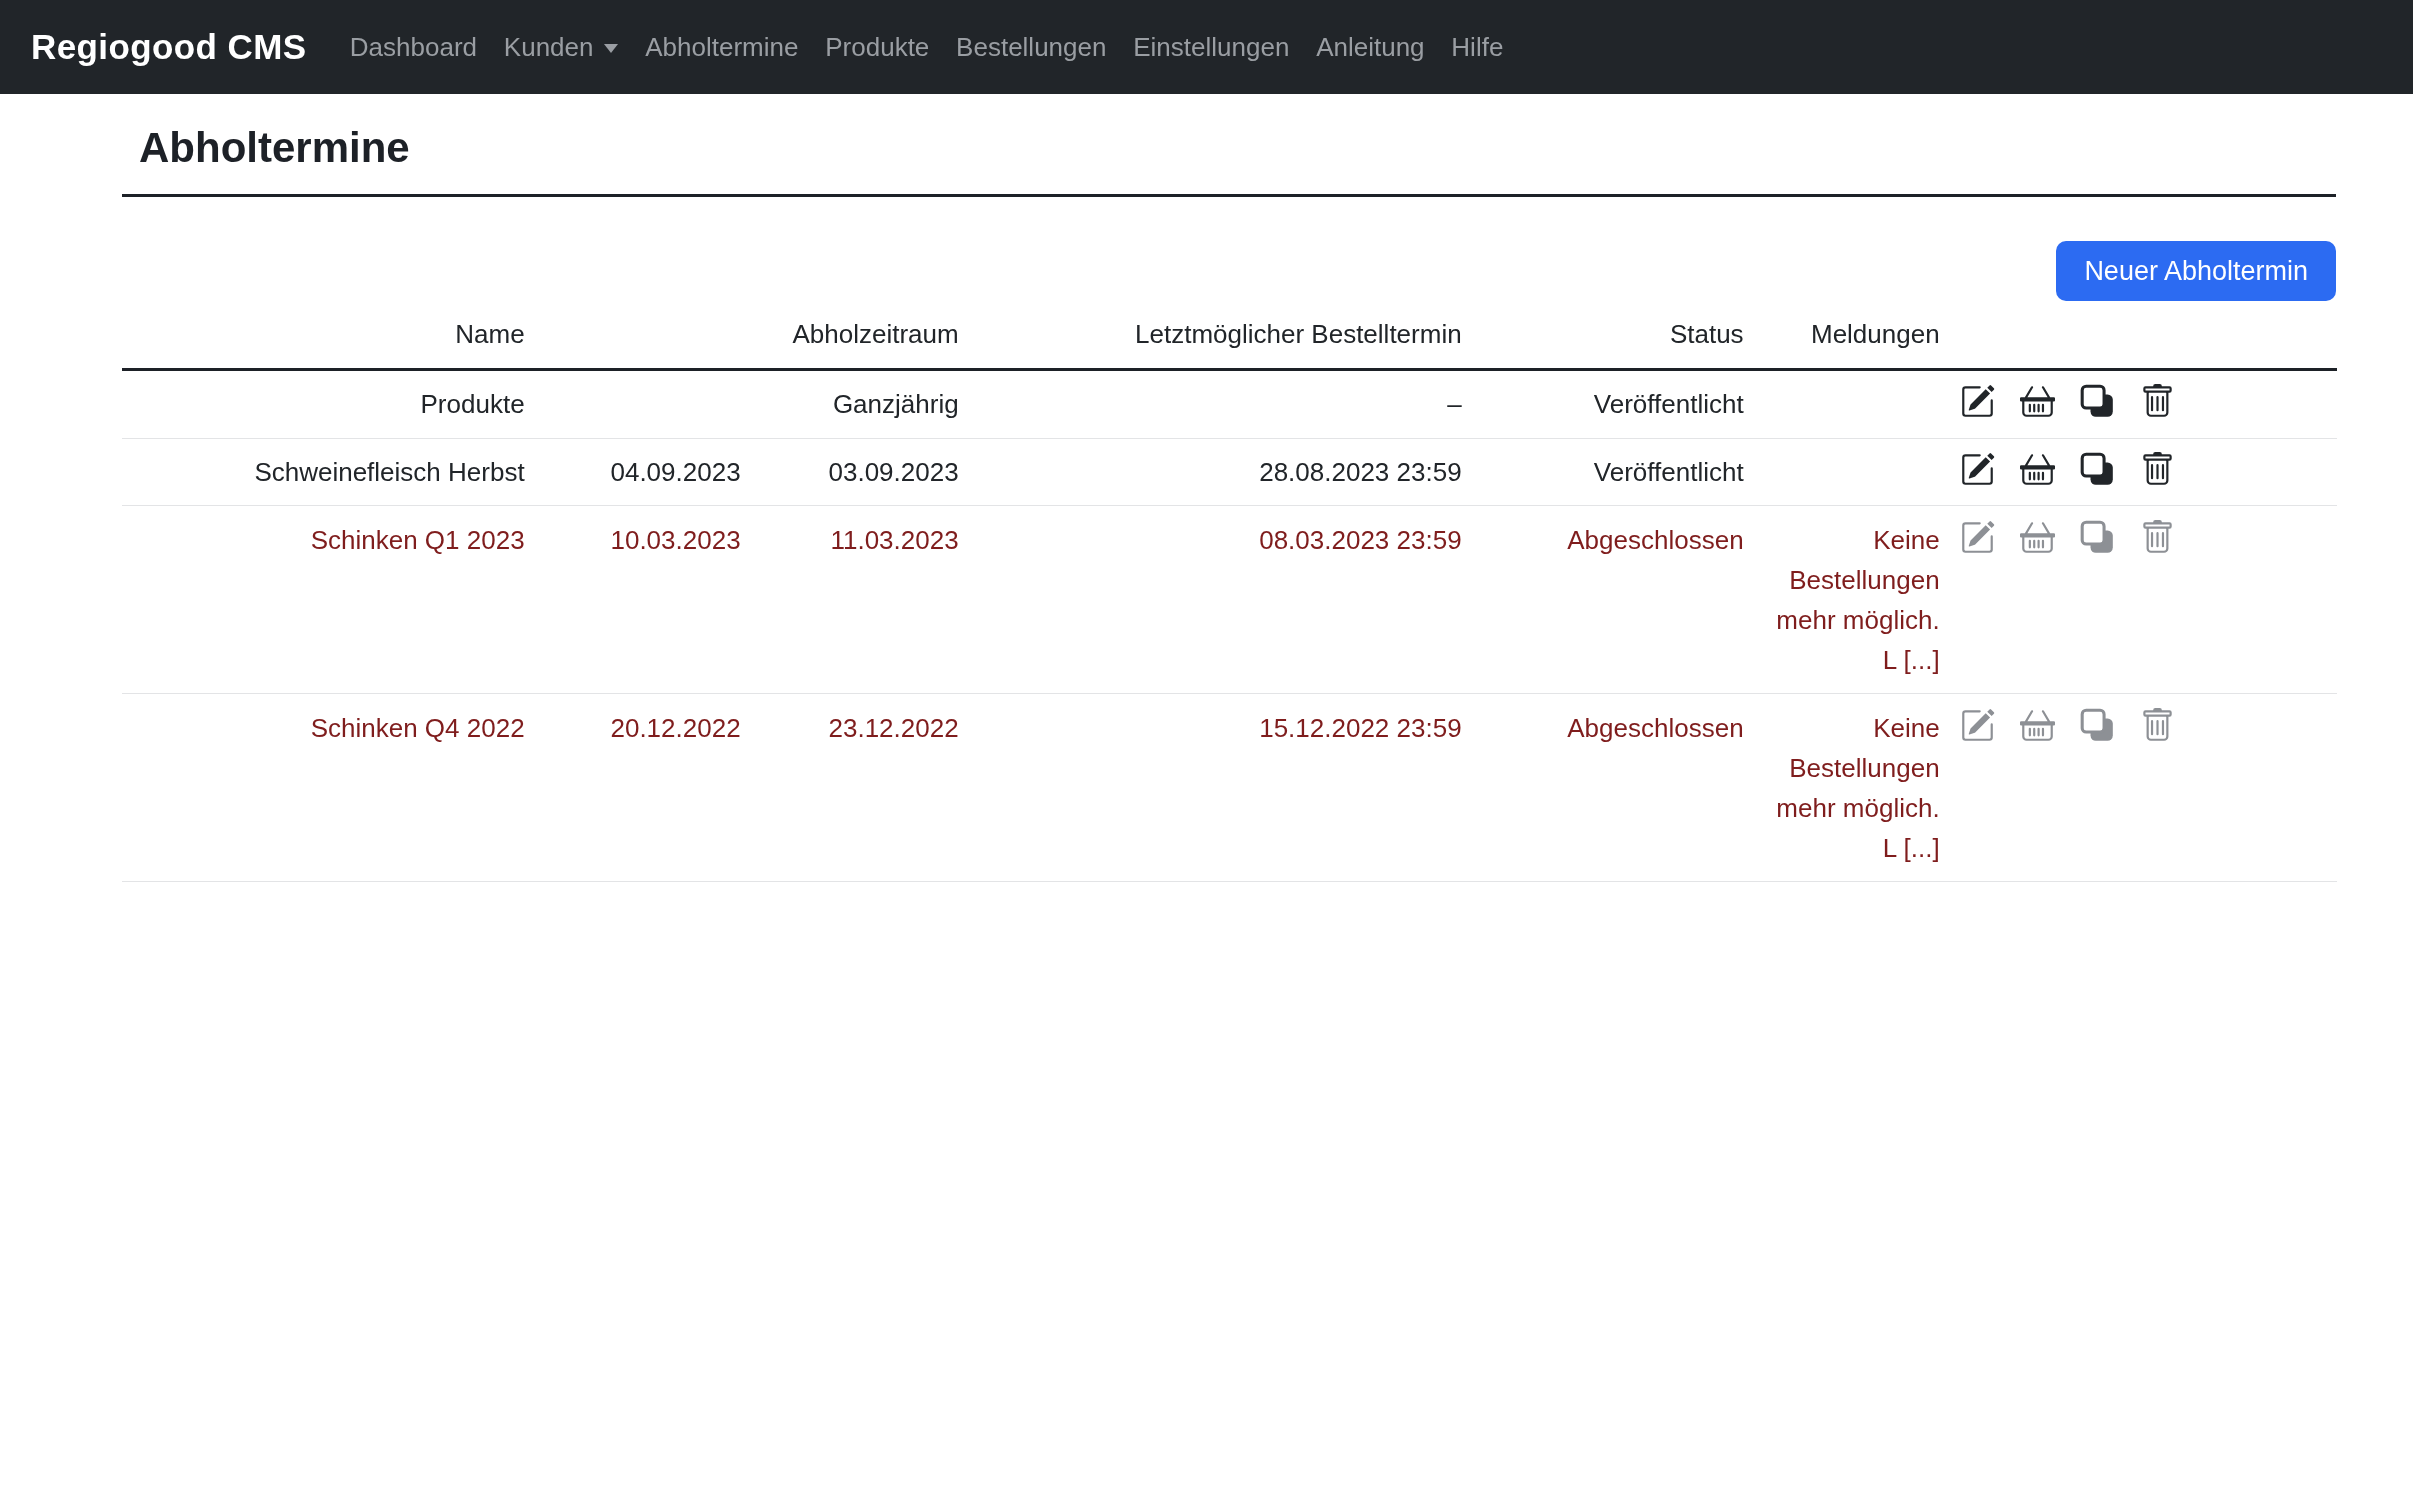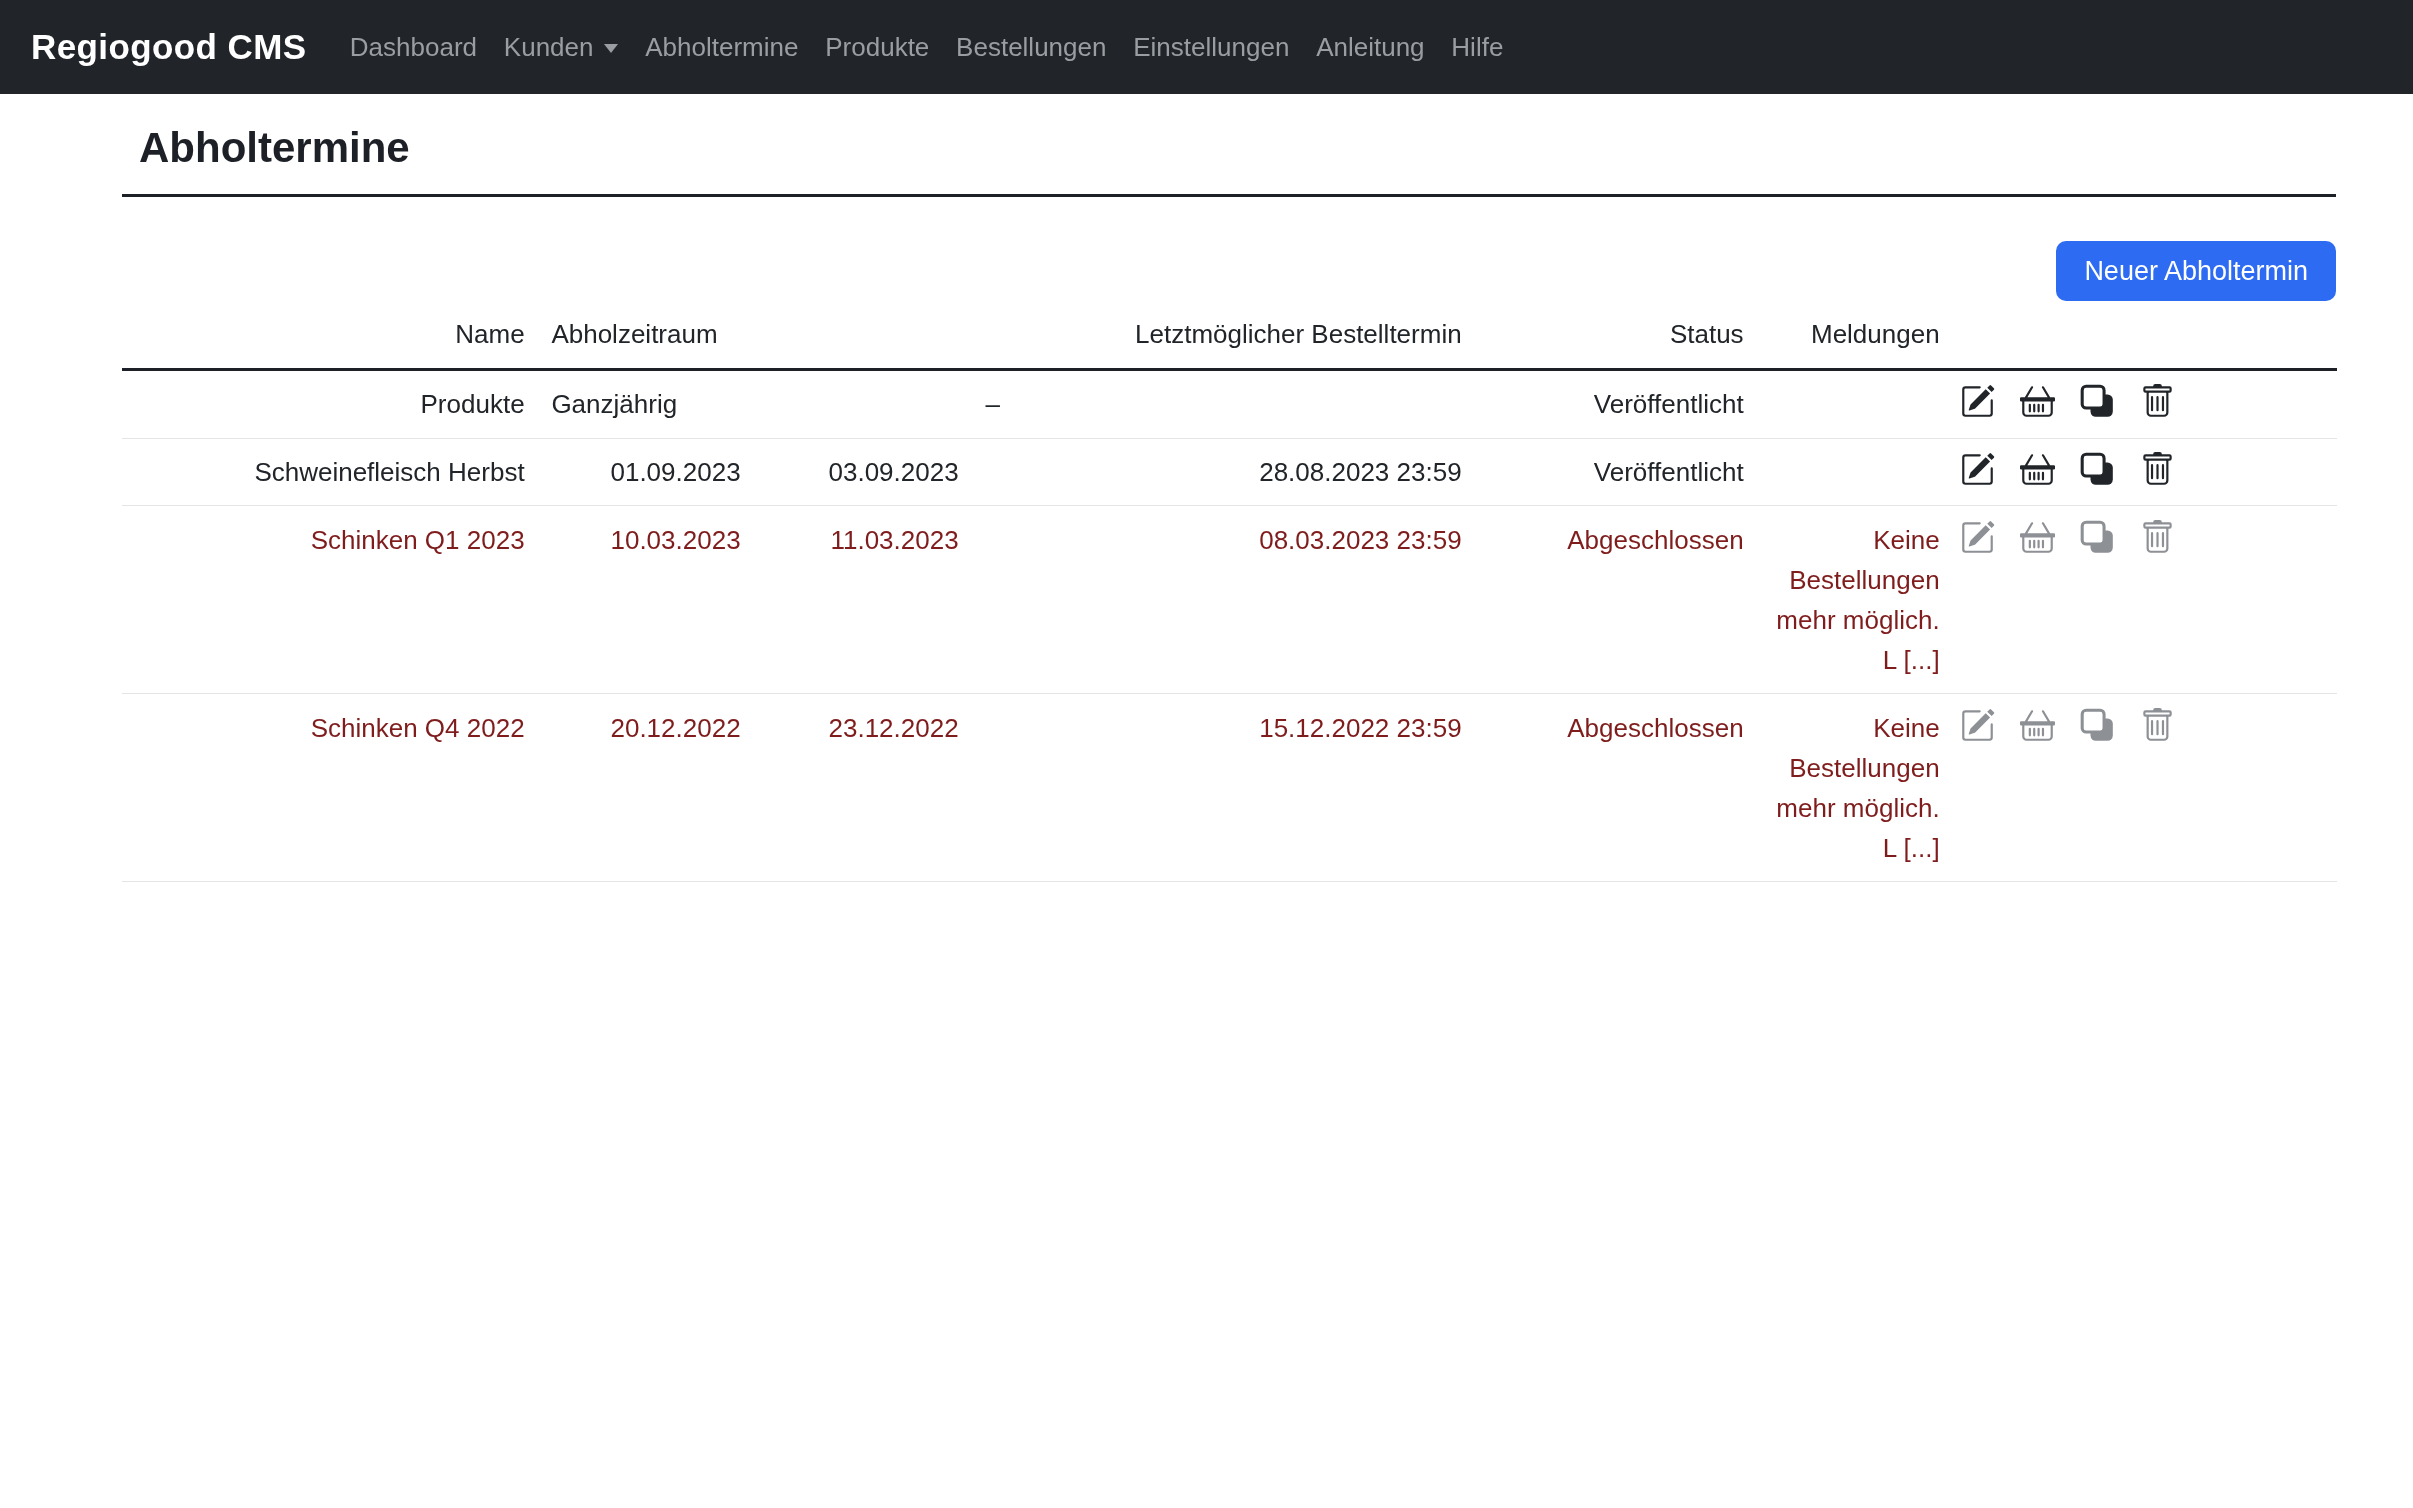--- a/index.html
+++ b/index.html
@@ -90,21 +90,21 @@
   th, td {
     font-size: 26px;
     font-weight: 400;
     text-align: right;
     vertical-align: top;
     padding: 13.4px;
     line-height: 40px;
   }
   thead th { border-bottom: 3.4px solid #1d2127; }
   tbody td { border-bottom: 1.7px solid #e3e4e6; }
-  .center { text-align: left; }
+  .center { text-align: right; }
   tr.muted td { color: #7f1d1d; }
   .actions-cell { padding-left: 6.7px; }
   .actions {
     display: flex;
     gap: 25px;
     align-items: center;
   }
   .action-btn {
     color: #212529;
     display: inline-flex;
@@ -219,21 +219,21 @@
                 <svg viewBox="0 0 42 42" width="35" height="35">
                   <use href="#i-trash"></use>
                 </svg>
               </a>
           </div>
         </td>
       </tr>
 
       <tr>
         <td>Schweinefleisch Herbst</td>
-        <td>01.09.2023</td>
+        <td>04.09.2023</td>
         <td>03.09.2023</td>
         <td>28.08.2023 23:59</td>
         <td>Veröffentlicht</td>
         <td></td>
         <td class="actions-cell">
           <div class="actions">
             <a class="action-btn" href="#">
                 <svg viewBox="0 0 42 42" width="35" height="35">
                   <use href="#i-pencil"></use>
                 </svg>

